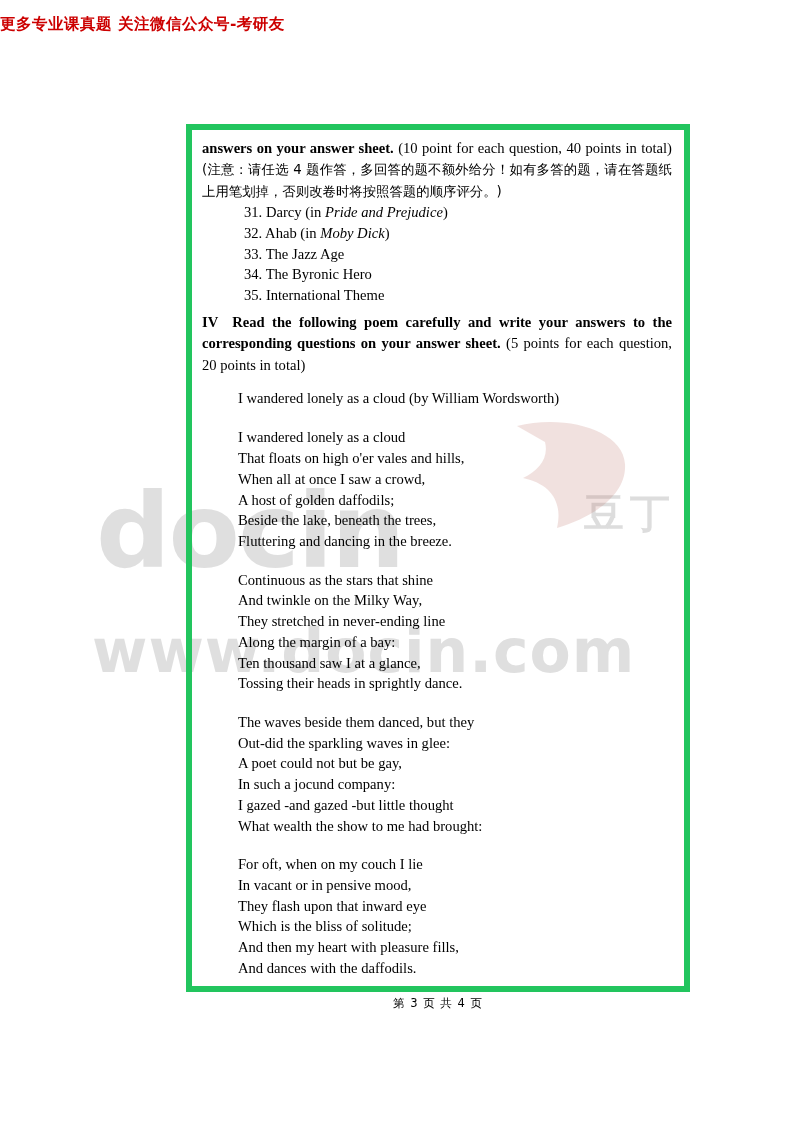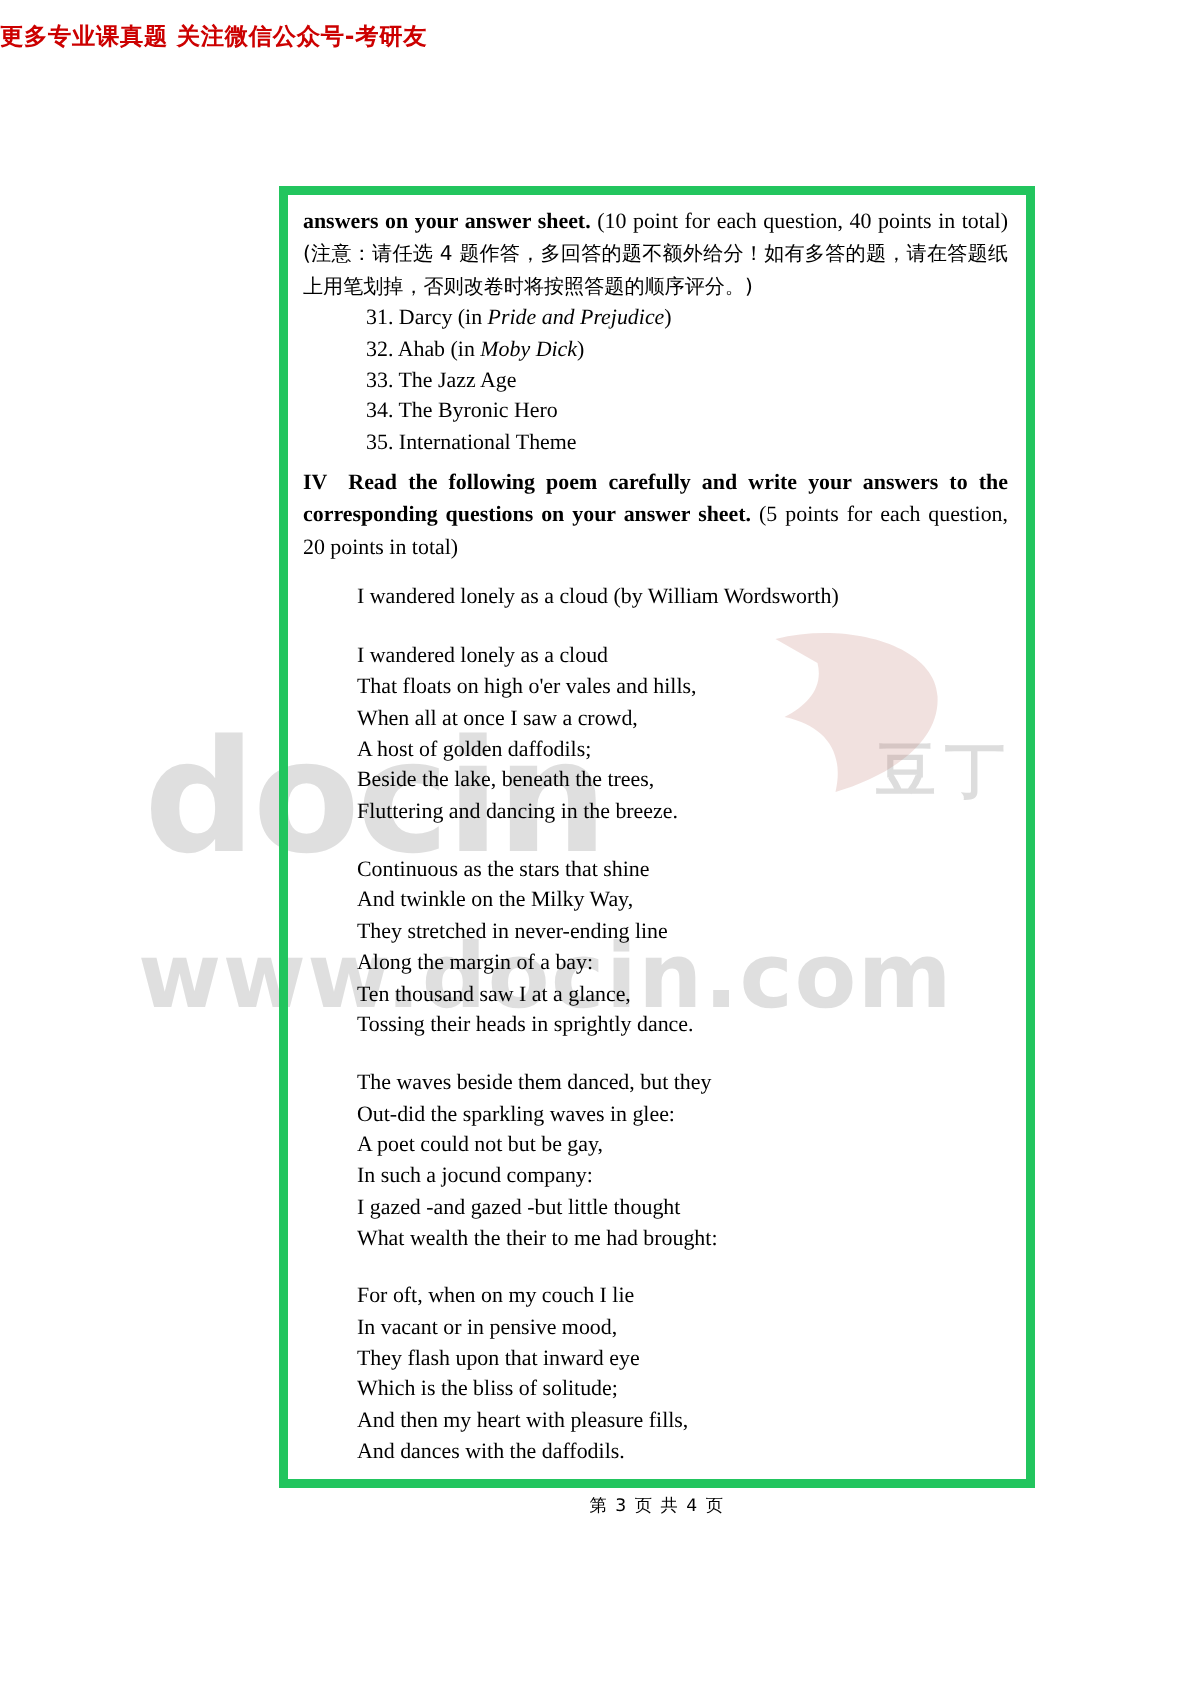--- a/index.html
+++ b/index.html
@@ -220,21 +220,21 @@
         <div class="verse">Ten thousand saw I at a glance,</div>
         <div class="verse">Tossing their heads in sprightly dance.</div>
       </div>
 
       <div class="stanza">
         <div class="verse">The waves beside them danced, but they</div>
         <div class="verse">Out-did the sparkling waves in glee:</div>
         <div class="verse">A poet could not but be gay,</div>
         <div class="verse">In such a jocund company:</div>
         <div class="verse">I gazed -and gazed -but little thought</div>
-        <div class="verse">What wealth the their to me had brought:</div>
+        <div class="verse">What wealth the show to me had brought:</div>
       </div>
 
       <div class="stanza">
         <div class="verse">For oft, when on my couch I lie</div>
         <div class="verse">In vacant or in pensive mood,</div>
         <div class="verse">They flash upon that inward eye</div>
         <div class="verse">Which is the bliss of solitude;</div>
         <div class="verse">And then my heart with pleasure fills,</div>
         <div class="verse">And dances with the daffodils.</div>
       </div>

